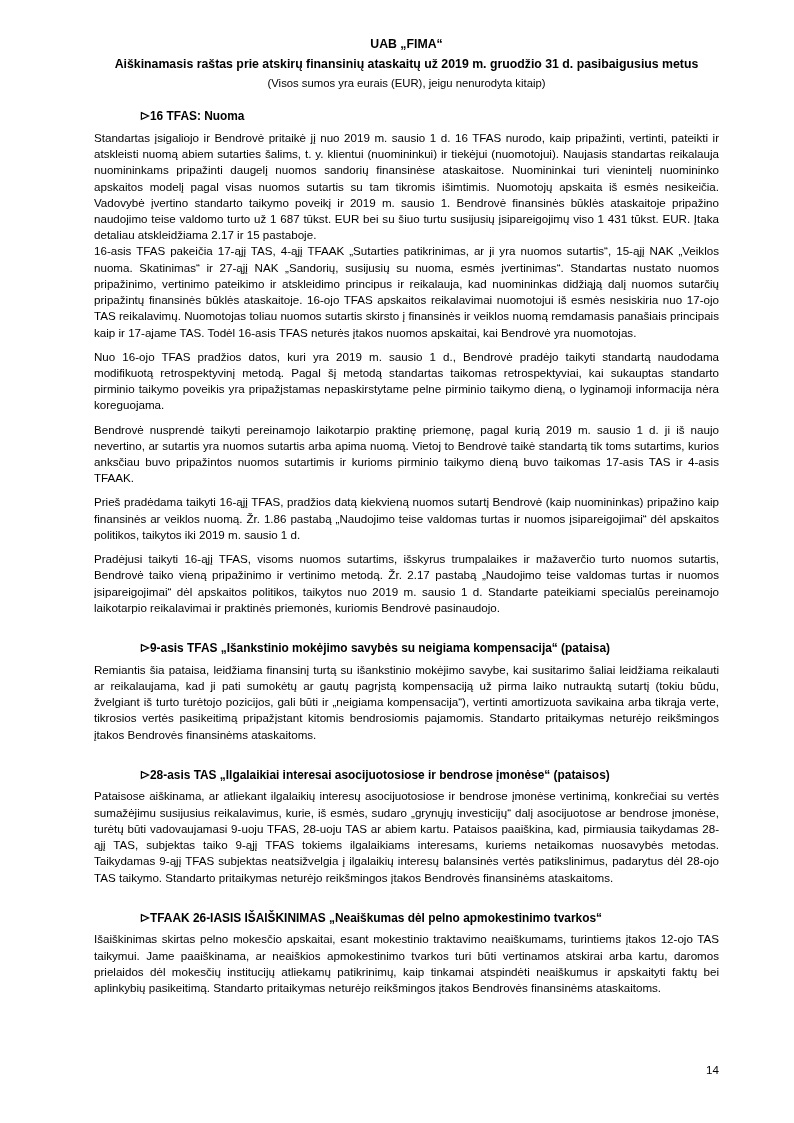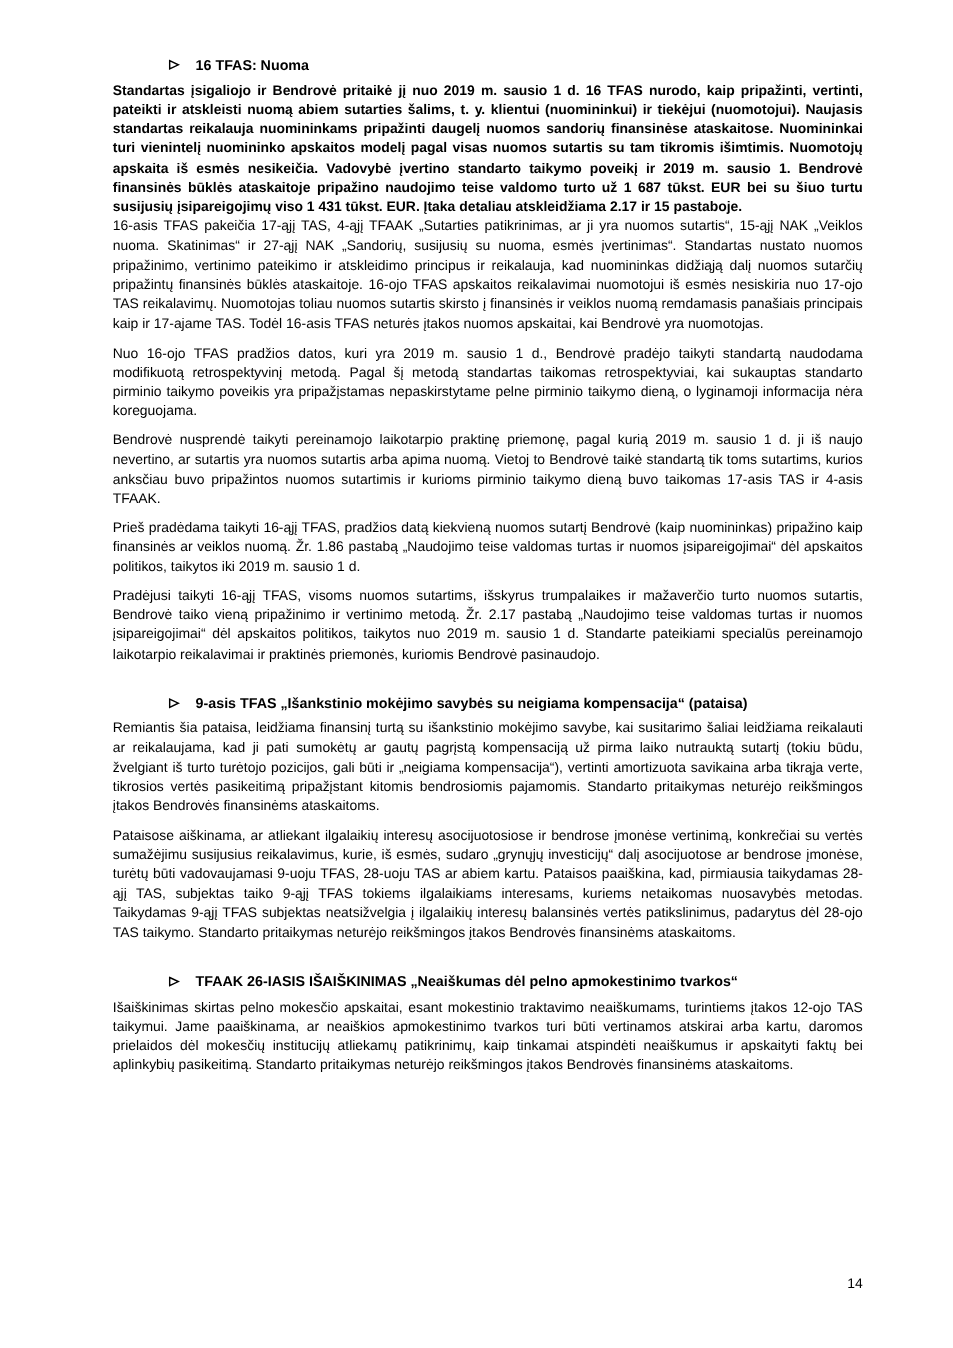--- a/index.html
+++ b/index.html
@@ -20,55 +20,59 @@
   }
 
   .doc-header { text-align: center; margin-bottom: 16px; }
   .doc-title    { font-weight: bold; font-size: 12.3px; margin-bottom: 3px; }
   .doc-subtitle { font-weight: bold; font-size: 12.3px; margin-bottom: 3px; }
   .doc-note     { font-size: 11.3px; }
 
   .sec-heading {
     display: flex;
     align-items: baseline;
-    gap: 13px;
     padding-left: 46px;
     font-weight: bold;
     font-size: 11.9px;
     margin: 24px 0 5px;
     text-align: center;
   }
   .sec-heading.first { margin-top: 10px; }
   .bullet {
     flex: 0 0 auto;
     display: inline-block;
     width: 10px; height: 10px;
     position: relative;
     top: 1px;
   }
   .bullet svg { display: block; }
 
   .para {
     text-align: justify;
     margin: 0 0 8px;
   }
-  .para.tight { margin-bottom: 0; font-weight: bold; }
+  .para.tight { margin-bottom: 0; }
 
   .page-number {
     position: absolute;
     right: 75px;
     bottom: 45px;
     font-size: 11.6px;
   }
 </style>
 </head>
 <body>
 
 <div class="page">
 
+  <header class="doc-header">
+    <div class="doc-title">UAB „FIMA“</div>
+    <div class="doc-subtitle">Aiškinamasis raštas prie atskirų finansinių ataskaitų už 2019 m. gruodžio 31 d. pasibaigusius metus</div>
+    <div class="doc-note">(Visos sumos yra eurais (EUR), jeigu nenurodyta kitaip)</div>
+  </header>
 
   <section>
     <h2 class="sec-heading first">
       <span class="bullet">
         <svg width="10" height="10" viewBox="0 0 10 10" aria-hidden="true">
           <path d="M1.4 1.6 L8.6 5 L1.4 8.4 Z" fill="#ffffff" stroke="#000000" stroke-width="1.2"></path>
         </svg>
       </span>
       <span>16 TFAS: Nuoma</span>
     </h2>
@@ -86,20 +90,28 @@
         <svg width="10" height="10" viewBox="0 0 10 10" aria-hidden="true">
           <path d="M1.4 1.6 L8.6 5 L1.4 8.4 Z" fill="#ffffff" stroke="#000000" stroke-width="1.2"></path>
         </svg>
       </span>
       <span>9-asis TFAS „Išankstinio mokėjimo savybės su neigiama kompensacija“ (pataisa)</span>
     </h2>
     <p class="para">Remiantis šia pataisa, leidžiama finansinį turtą su išankstinio mokėjimo savybe, kai susitarimo šaliai leidžiama reikalauti ar reikalaujama, kad ji pati sumokėtų ar gautų pagrįstą kompensaciją už pirma laiko nutrauktą sutartį (tokiu būdu, žvelgiant iš turto turėtojo pozicijos, gali būti ir „neigiama kompensacija“), vertinti amortizuota savikaina arba tikrąja verte, tikrosios vertės pasikeitimą pripažįstant kitomis bendrosiomis pajamomis. Standarto pritaikymas neturėjo reikšmingos įtakos Bendrovės finansinėms ataskaitoms.</p>
   </section>
 
   <section>
+    <h2 class="sec-heading">
+      <span class="bullet">
+        <svg width="10" height="10" viewBox="0 0 10 10" aria-hidden="true">
+          <path d="M1.4 1.6 L8.6 5 L1.4 8.4 Z" fill="#ffffff" stroke="#000000" stroke-width="1.2"></path>
+        </svg>
+      </span>
+      <span>28-asis TAS „Ilgalaikiai interesai asocijuotosiose ir bendrose įmonėse“ (pataisos)</span>
+    </h2>
     <p class="para">Pataisose aiškinama, ar atliekant ilgalaikių interesų asocijuotosiose ir bendrose įmonėse vertinimą, konkrečiai su vertės sumažėjimu susijusius reikalavimus, kurie, iš esmės, sudaro „grynųjų investicijų“ dalį asocijuotose ar bendrose įmonėse, turėtų būti vadovaujamasi 9-uoju TFAS, 28-uoju TAS ar abiem kartu. Pataisos paaiškina, kad, pirmiausia taikydamas 28-ąjį TAS, subjektas taiko 9-ąjį TFAS tokiems ilgalaikiams interesams, kuriems netaikomas nuosavybės metodas. Taikydamas 9-ąjį TFAS subjektas neatsižvelgia į ilgalaikių interesų balansinės vertės patikslinimus, padarytus dėl 28-ojo TAS taikymo. Standarto pritaikymas neturėjo reikšmingos įtakos Bendrovės finansinėms ataskaitoms.</p>
   </section>
 
   <section>
     <h2 class="sec-heading">
       <span class="bullet">
         <svg width="10" height="10" viewBox="0 0 10 10" aria-hidden="true">
           <path d="M1.4 1.6 L8.6 5 L1.4 8.4 Z" fill="#ffffff" stroke="#000000" stroke-width="1.2"></path>
         </svg>
       </span>

